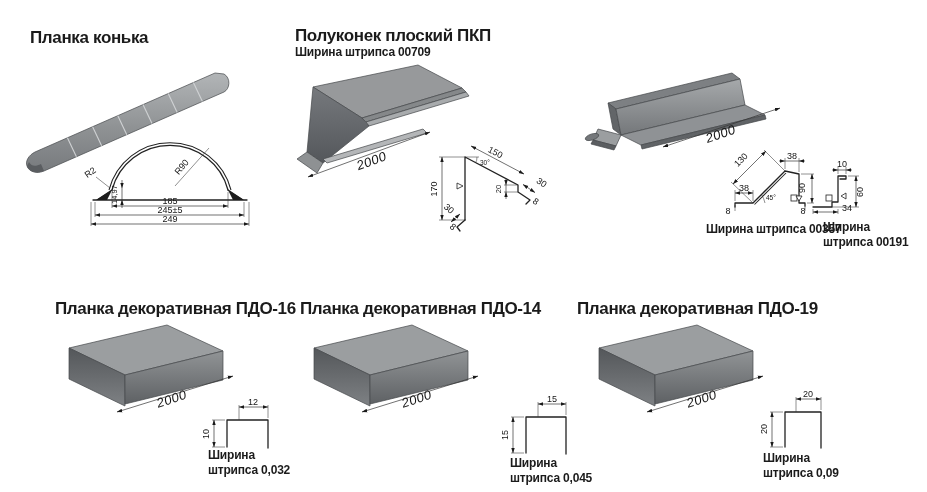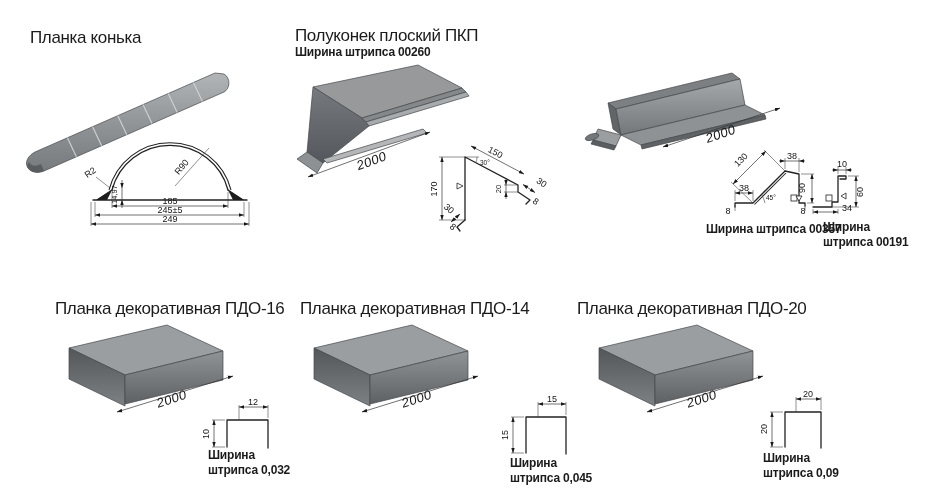--- a/index.html
+++ b/index.html
@@ -1,20 +1,20 @@
 <!DOCTYPE html>
 <html><head>
 <meta charset="utf-8">
 <style>
   html,body{margin:0;padding:0;background:#fff;}
   .page{position:relative;width:927px;height:492px;background:#ffffff;overflow:hidden;
         font-family:"Liberation Sans",sans-serif;color:#1c1c1c;}
   svg{position:absolute;overflow:visible;}
   .defs{width:0;height:0;position:absolute;}
-  .title{position:absolute;font-size:17px;font-weight:400;line-height:21px;
+  .title{position:absolute;font-size:17px;font-weight:700;line-height:21px;
          letter-spacing:-.35px;white-space:nowrap;color:#1b1b1b;}
   .sub{position:absolute;font-size:12px;font-weight:700;letter-spacing:-.2px;
        white-space:nowrap;color:#1b1b1b;}
   .cap{position:absolute;font-size:12px;font-weight:700;line-height:15px;
        letter-spacing:-.2px;white-space:nowrap;color:#1b1b1b;}
   text{font-family:"Liberation Sans",sans-serif;fill:#151515;}
   .dt{font-size:9px;}
   .dt8{font-size:7.5px;}
   .dt7{font-size:6.5px;}
   .len{font-size:13px;font-style:italic;letter-spacing:.5px;}
@@ -110,21 +110,21 @@
       <text class="dt8" transform="translate(37,66) rotate(-90)" text-anchor="start">14,97</text>
       <text class="dt" x="90" y="66" text-anchor="middle">185</text>
       <text class="dt" x="90" y="75" text-anchor="middle">245±5</text>
       <text class="dt" x="90" y="84" text-anchor="middle">249</text>
     </g>
   </svg>
 </section>
 
 <section>
   <div class="title" style="left:295px;top:25px">Полуконек плоский ПКП</div>
-  <div class="sub" style="left:295px;top:45px">Ширина штрипса 00260</div>
+  <div class="sub" style="left:295px;top:45px">Ширина штрипса 00709</div>
 
   <svg style="left:295px;top:55px" width="200" height="140" viewBox="0 0 200 140">
     <polygon class="e3" points="18,32 123,10 167,33 67,63" fill="#97999b"></polygon>
     <polygon class="e3" points="67,63 167,33 171,37 71,67" fill="#85888a"></polygon>
     <polygon class="e3" points="71,67 171,37 174,41 74,71" fill="#a8abad"></polygon>
     <polygon class="e3" points="18,32 67,63 74,71 28,108 12,97" fill="url(#gCap)"></polygon>
     <polygon class="e3" points="28,104 128,74 132,78 32,108" fill="#b4b6b8"></polygon>
     <path class="e3" d="M 12,97 L 28,108 L 22,118 L 2,104 Z" fill="#8e9193"></path>
     <g>
       <line class="dl" x1="13" y1="122" x2="135" y2="77" marker-start="url(#arr)" marker-end="url(#arr)"></line>
@@ -313,21 +313,21 @@
       <text class="dt" transform="translate(12,42) rotate(-90)" text-anchor="middle">15</text>
     </g>
   </svg>
   <div class="cap" style="left:510px;top:456px">
     <div>Ширина</div>
     <div>штрипса 0,045</div>
   </div>
 </section>
 
 <section>
-  <div class="title" style="left:577px;top:298px">Планка декоративная ПДО-20</div>
+  <div class="title" style="left:577px;top:298px">Планка декоративная ПДО-19</div>
   <svg style="left:585px;top:318px" width="185" height="100" viewBox="0 0 185 100">
     <polygon class="e3" points="14,30 112,7 168,33 70,57" fill="#9b9ea0"></polygon>
     <polygon class="e3" points="14,30 70,57 70,88 14,61" fill="url(#gWallL)"></polygon>
     <polygon class="e3" points="70,57 168,33 168,62 70,86" fill="url(#gWallF)"></polygon>
     <g>
       <line class="dl" x1="62" y1="94" x2="178" y2="58" marker-start="url(#arr)" marker-end="url(#arr)"></line>
       <text class="len" transform="translate(118,85) rotate(-18)" text-anchor="middle">2000</text>
     </g>
   </svg>
   <svg style="left:753px;top:388px" width="90" height="72" viewBox="0 0 90 72">

